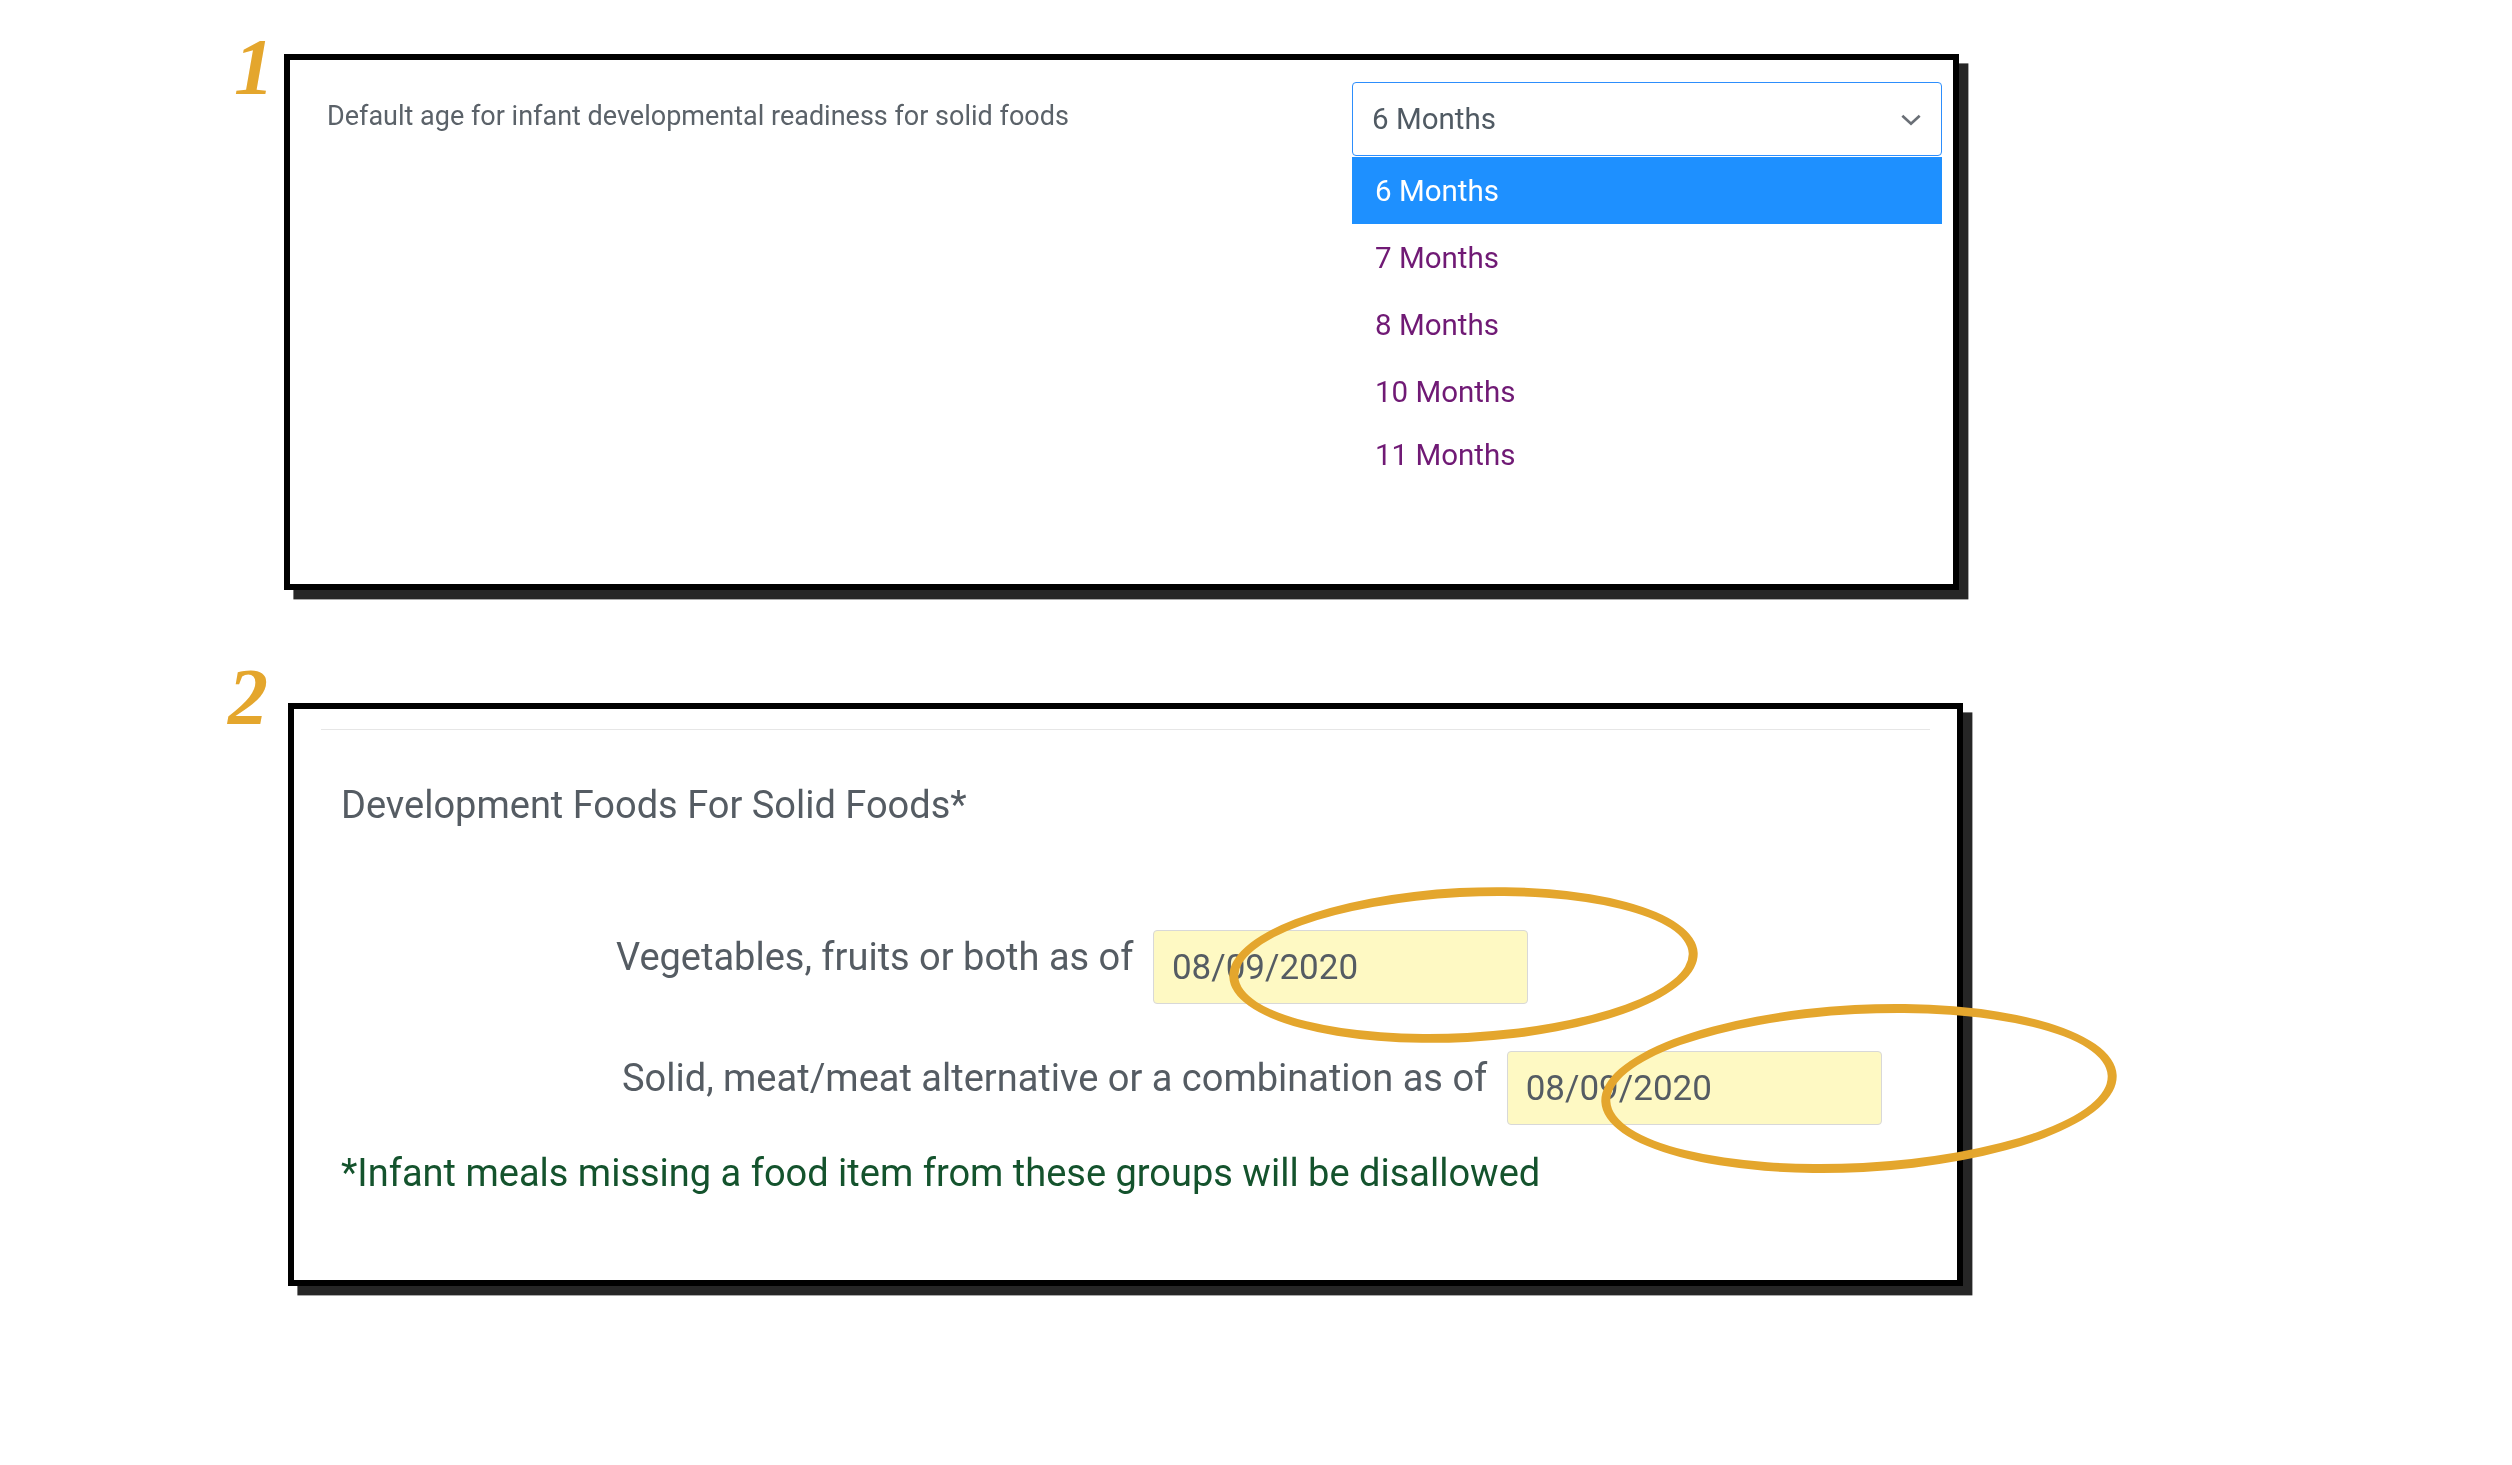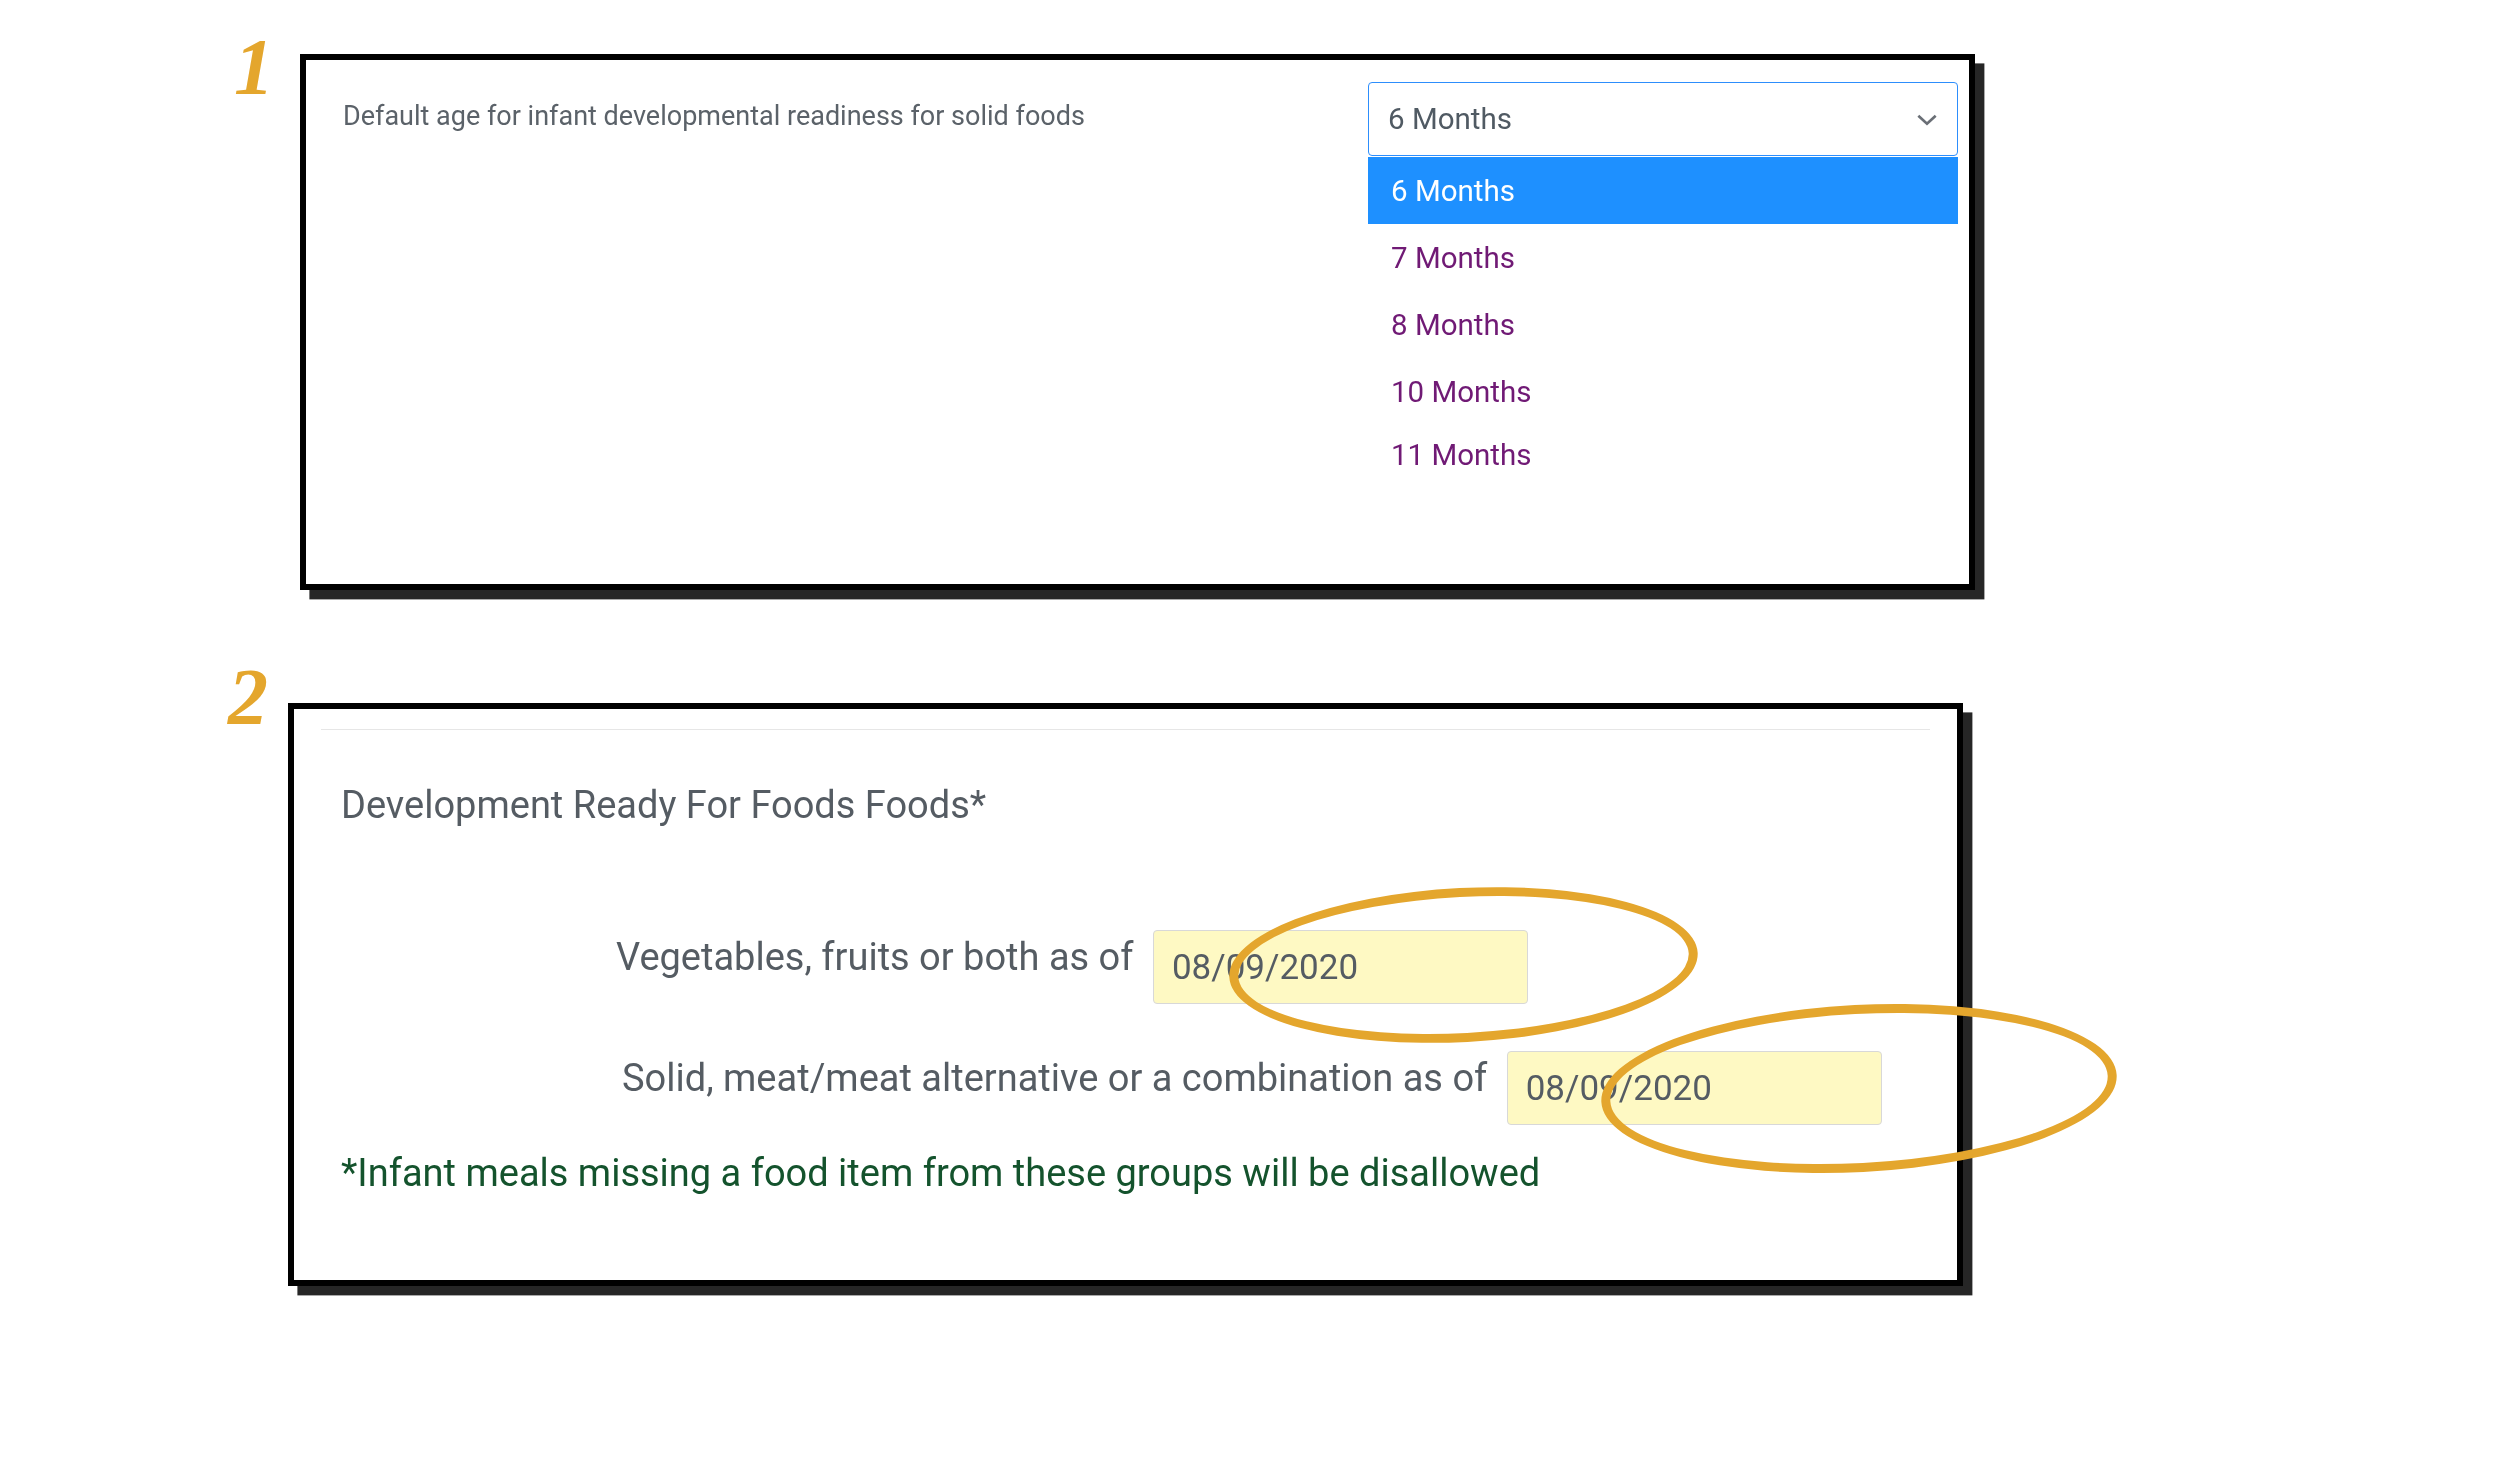--- a/index.html
+++ b/index.html
@@ -155,21 +155,21 @@
     pointer-events: none;
   }
 </style>
 </head>
 <body>
 
 <div class="stage">
 
   <div class="annotation-number" style="left:234px; top:27px;">1</div>
 
-  <div class="panel" style="left:300px; top:54px; width:1675px; height:536px;">
+  <div class="panel" style="left:284px; top:54px; width:1675px; height:536px;">
 
     <div class="p1-label">Default age for infant developmental readiness for solid foods</div>
 
     <div class="p1-select" style="left:1062px; top:22px; width:590px; height:74px;">
       <span>6 Months</span>
       <span class="chevron">
         <svg width="20" height="13.4" viewBox="0 0 30 20">
           <polyline points="2,4 15,16 28,4" fill="none" stroke="#6a6f76" stroke-width="4"></polyline>
         </svg>
       </span>
@@ -183,21 +183,21 @@
       <div class="opt" style="height:60px">11 Months</div>
     </div>
   </div>
 
   <div class="annotation-number" style="left:228px; top:657px;">2</div>
 
   <div class="panel" style="left:288px; top:703px; width:1675px; height:583px;">
 
     <div class="p2-hr"></div>
 
-    <div class="p2-title">Development Ready For Foods Foods*</div>
+    <div class="p2-title">Development Foods For Solid Foods*</div>
 
     <div class="p2-row1">
       <span>Vegetables, fruits or both as of</span>
       <span class="date-input">08/09/2020</span>
     </div>
 
     <div class="p2-row2">
       <span>Solid, meat/meat alternative or a combination as of</span>
       <span class="date-input">08/09/2020</span>
     </div>

